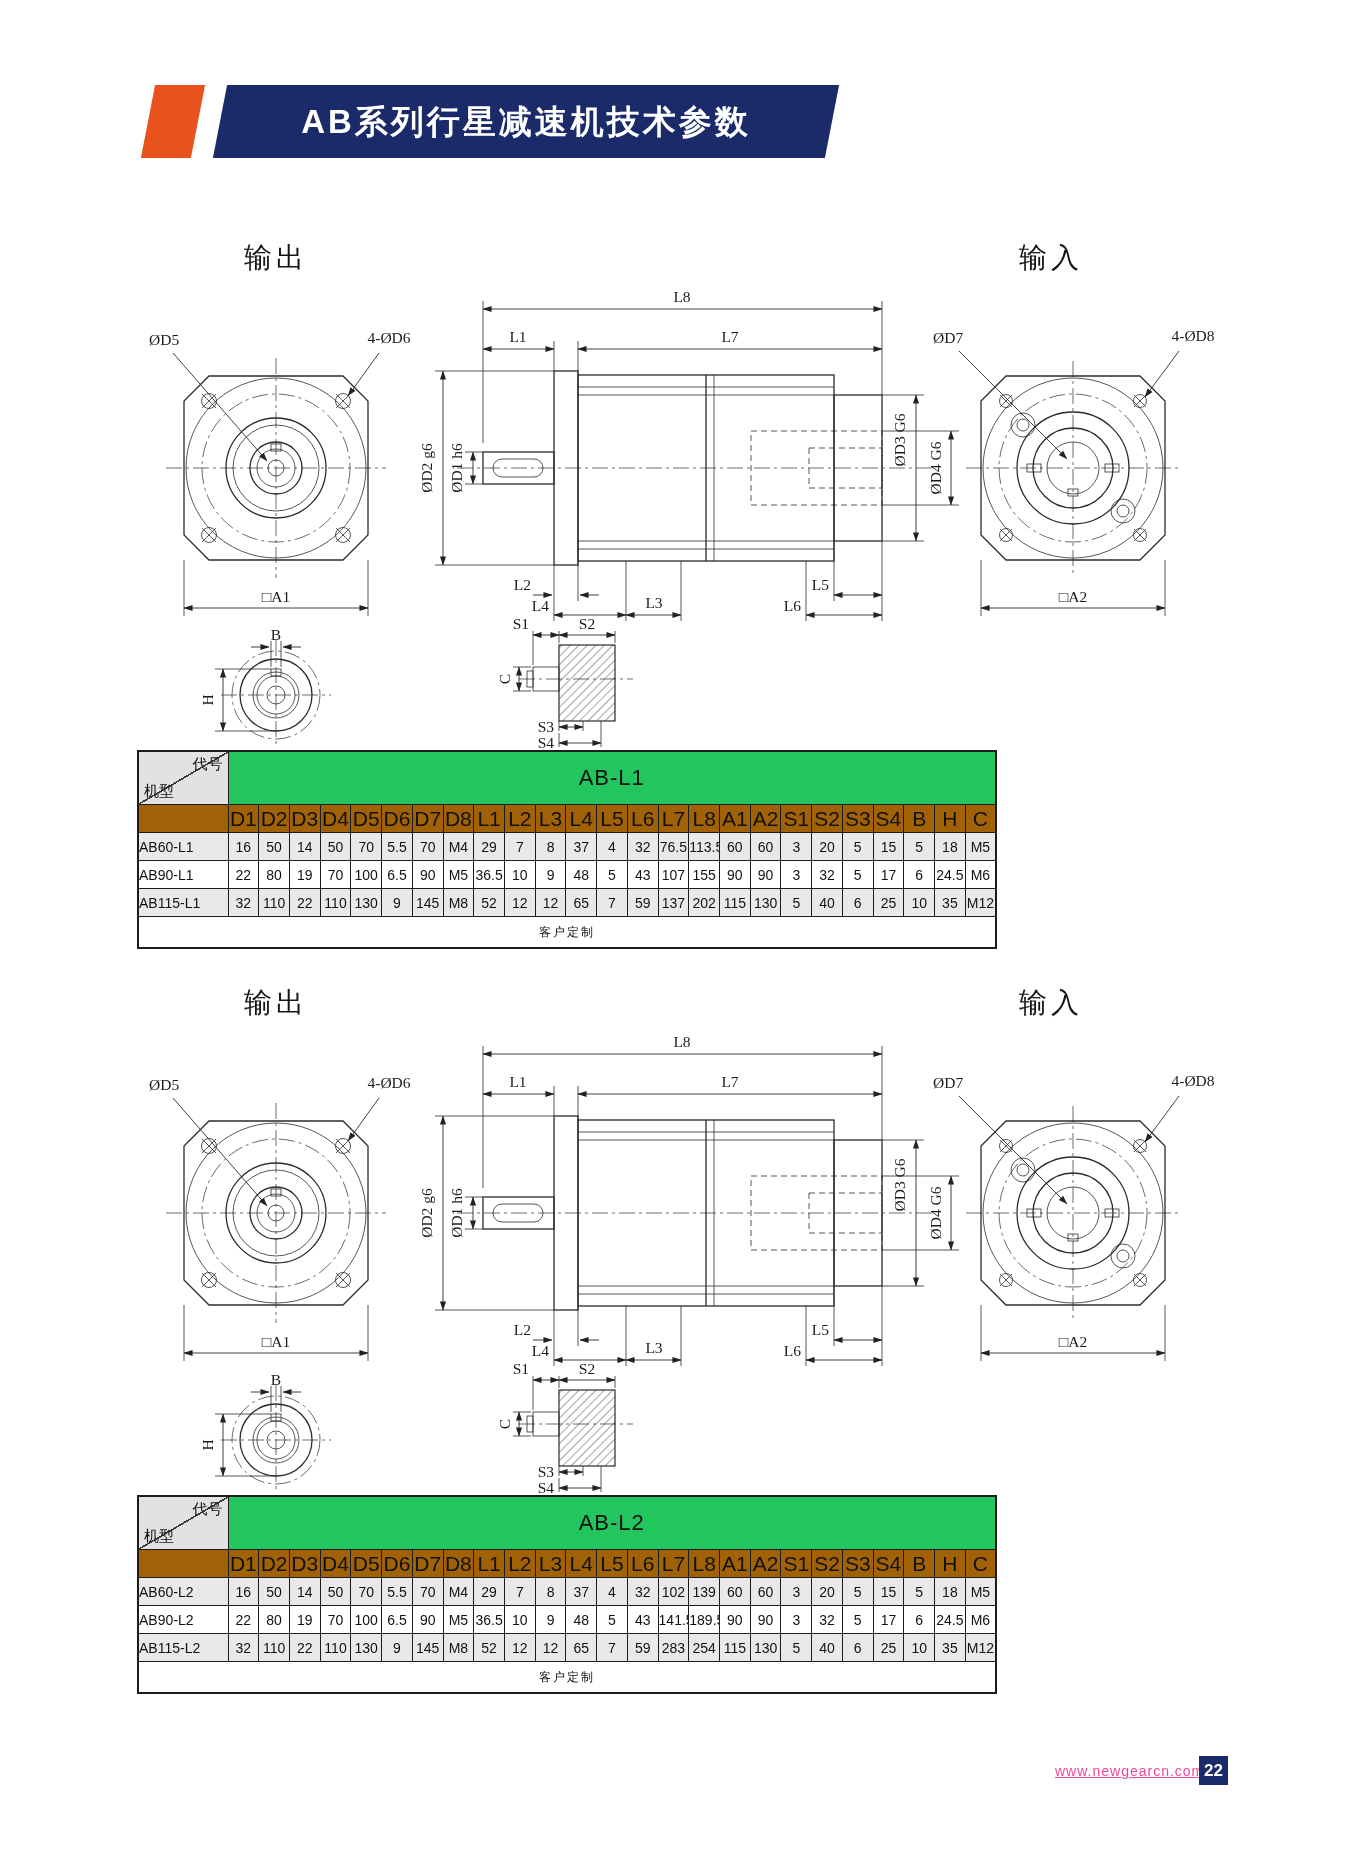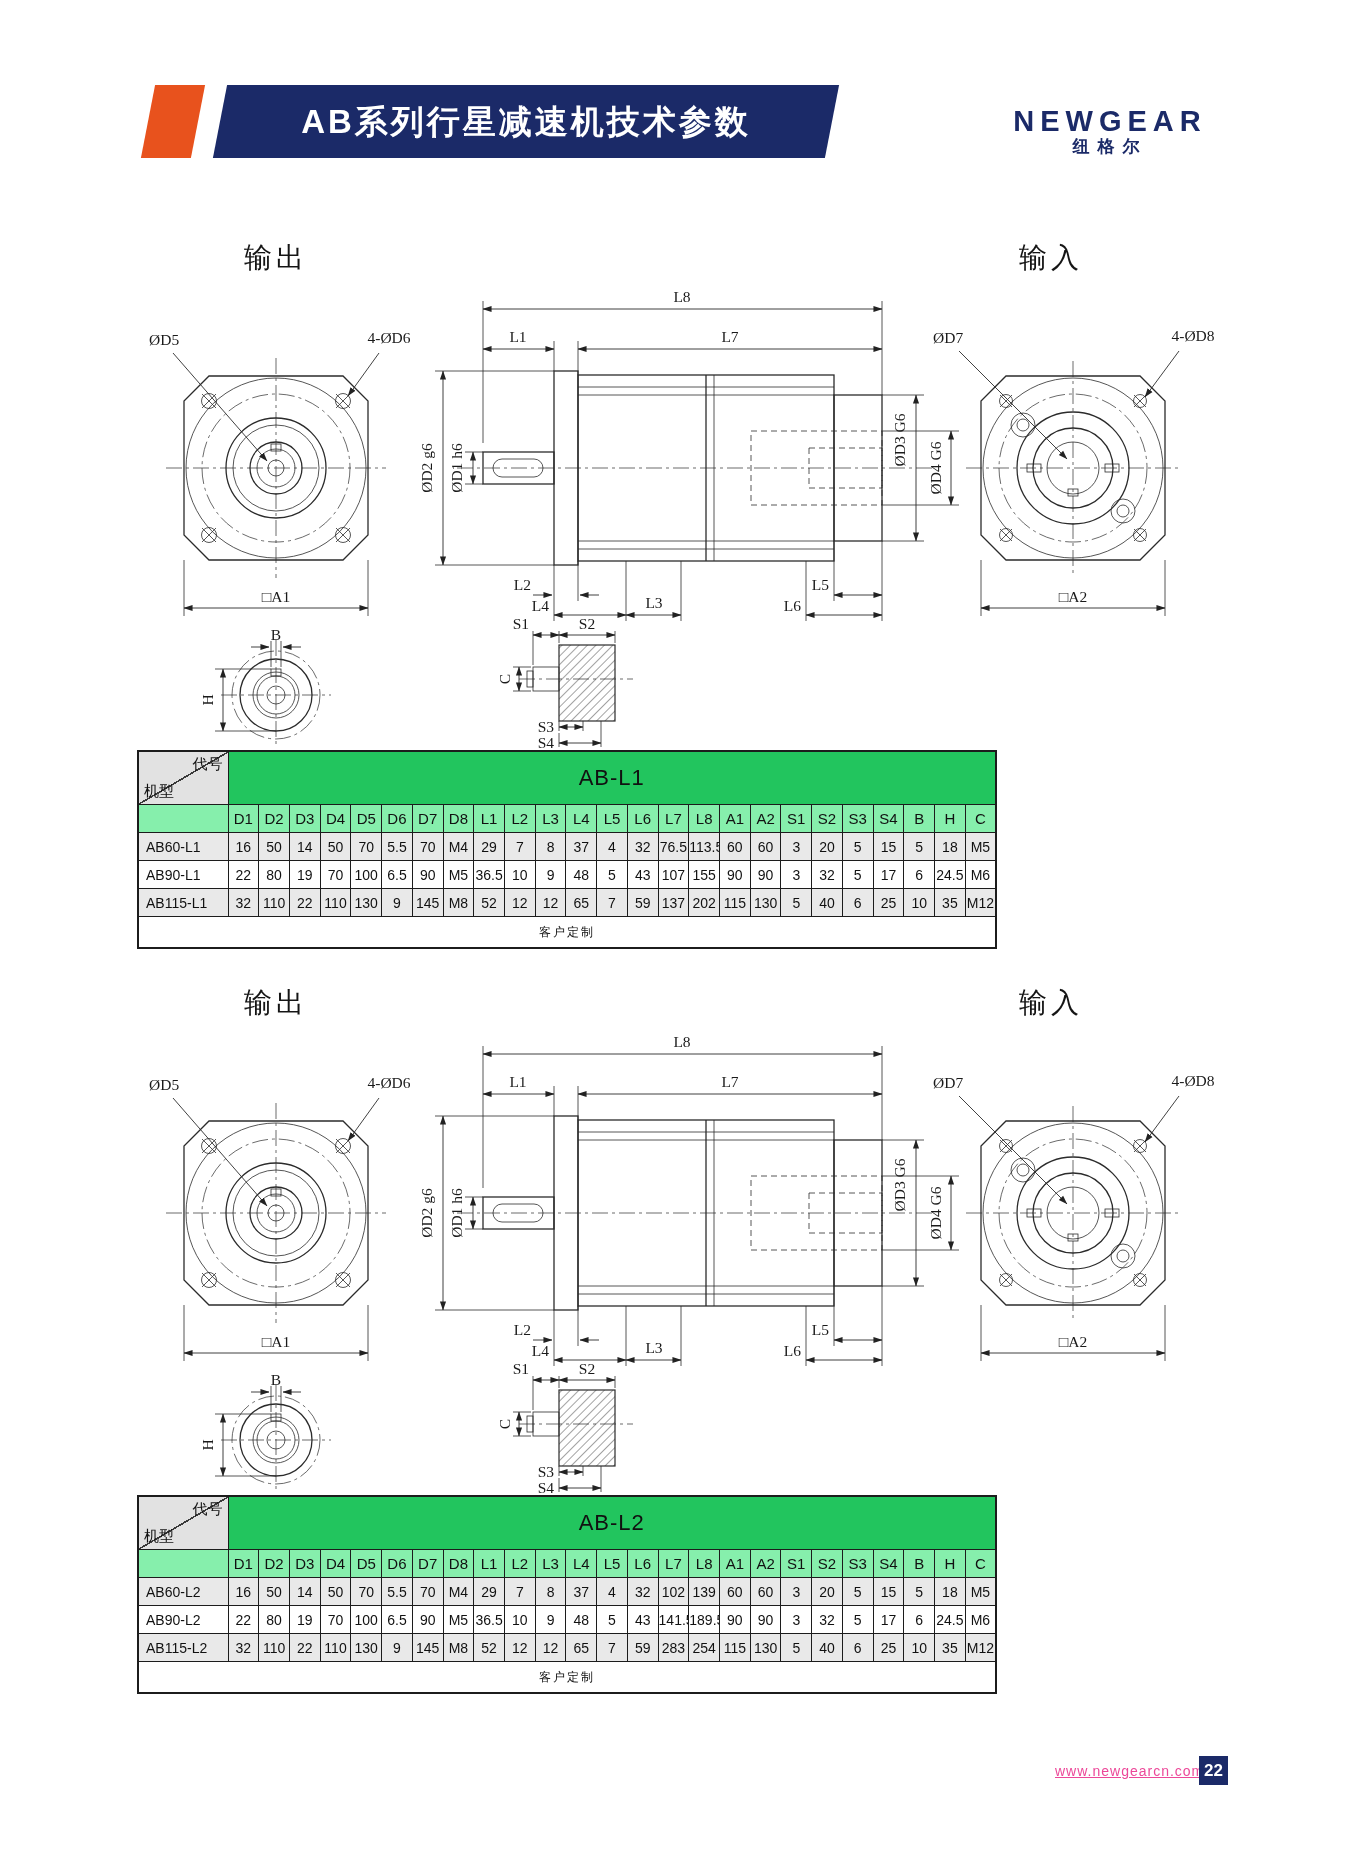--- a/index.html
+++ b/index.html
@@ -50,45 +50,41 @@
                font-size:14px; color:#111; border:2px solid #1c1c1c; }
   table.spec td { border:1px solid #1c1c1c; text-align:center; padding:0;
                   height:27px; overflow:hidden; white-space:nowrap; }
   table.spec td.ttl { background:#22c55e; font-size:22px; height:52px; letter-spacing:1px; }
   table.spec td.diag { background:#e2e2e2; position:relative;
     background-image:linear-gradient(to bottom right,
       rgba(0,0,0,0) calc(50% - 0.8px), #3a3a3a calc(50% - 0.8px),
       #3a3a3a calc(50% + 0.8px), rgba(0,0,0,0) calc(50% + 0.8px)); }
   .dg-top { position:absolute; top:3px; right:5px; font-size:15px; }
   .dg-bot { position:absolute; bottom:3px; left:5px; font-size:15px; }
-  table.spec tr.hd td { background:#86efac; font-size:15px; }
+  table.spec tr.hd td { background:#a16207; font-size:21px; }
   table.spec tr.dr td { background:#ffffff; }
   table.spec tr.dr.alt td { background:#e9e9e9; }
-  table.spec td.model { text-align:left; padding-left:7px; }
+  table.spec td.model { text-align:left; padding-left:0; }
   table.spec tr.ft td { background:#ffffff; font-size:12px; height:30px; letter-spacing:2px; }
 
   
   .site { position:absolute; left:1055px; top:1763px; font-size:14px;
           color:#ec4899; text-decoration:underline; letter-spacing:1px; }
   .pageno { position:absolute; left:1199px; top:1756px; width:29px; height:29px;
             background:#1b2a68; color:#ffffff; font-size:17px; font-weight:bold;
             line-height:29px; text-align:center; }
 </style>
 </head>
 <body>
 
 <div class="page">
 
   <div class="hdr-orange"></div>
   <div class="hdr-navy">
     <span class="ttl-inner">AB系列行星减速机技术参数</span>
-  </div>
-  <div class="logo">
-    <div class="en">NEWGEAR</div>
-    <div class="cn">纽格尔</div>
   </div>
 
   <div class="drawing-slot slot-1">
   <svg viewBox="0 0 1120 545" width="1120" height="545">
     <defs>
       <marker id="arr" viewBox="0 0 10 10" refX="9.5" refY="5" markerWidth="10" markerHeight="10" orient="auto-start-reverse">
         <path d="M0,1.6 L10,5 L0,8.4 z" fill="#222"></path>
       </marker>
       <pattern id="hatch" width="6" height="6" patternUnits="userSpaceOnUse" patternTransform="rotate(45)">
         <line x1="0" y1="0" x2="0" y2="6" stroke="#555" stroke-width="1.1"></line>

